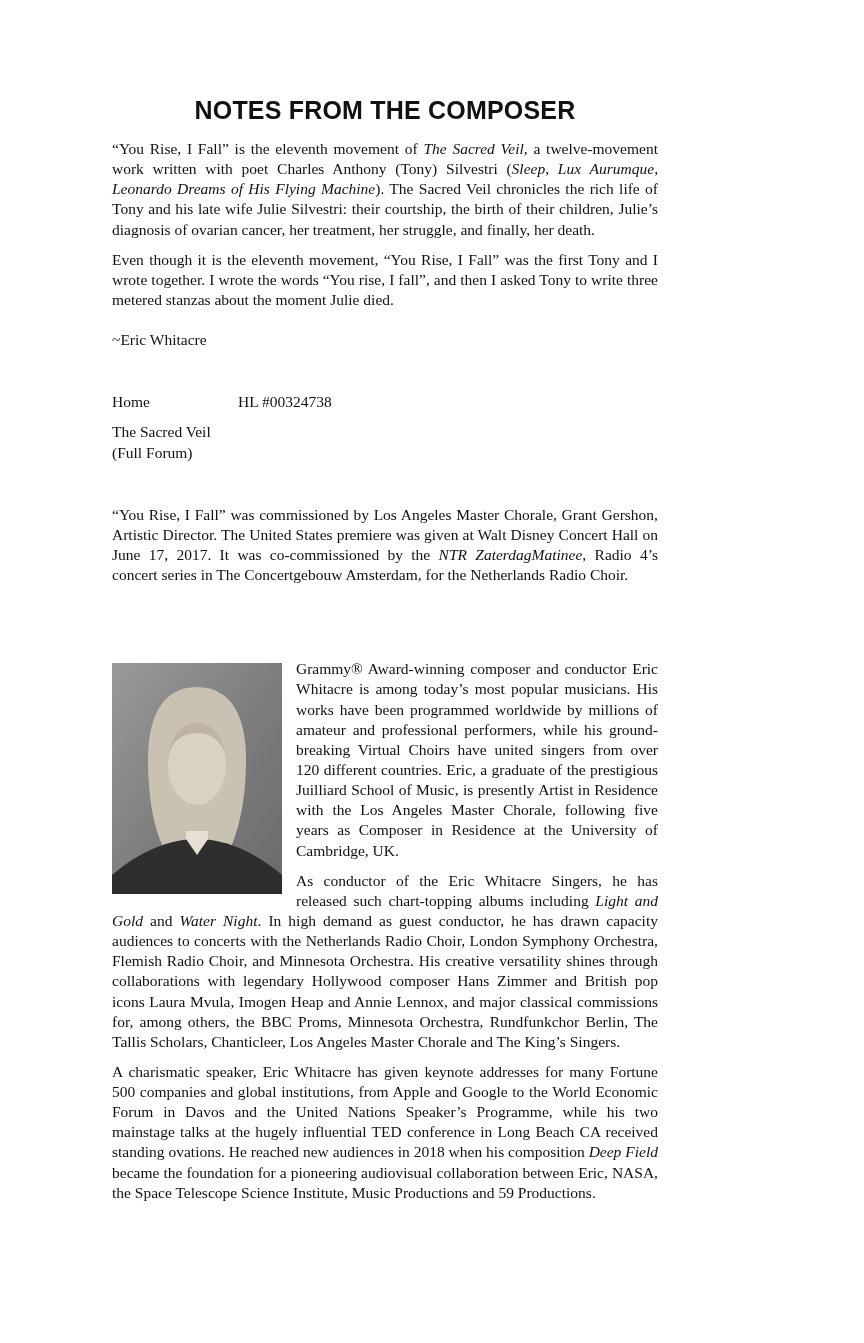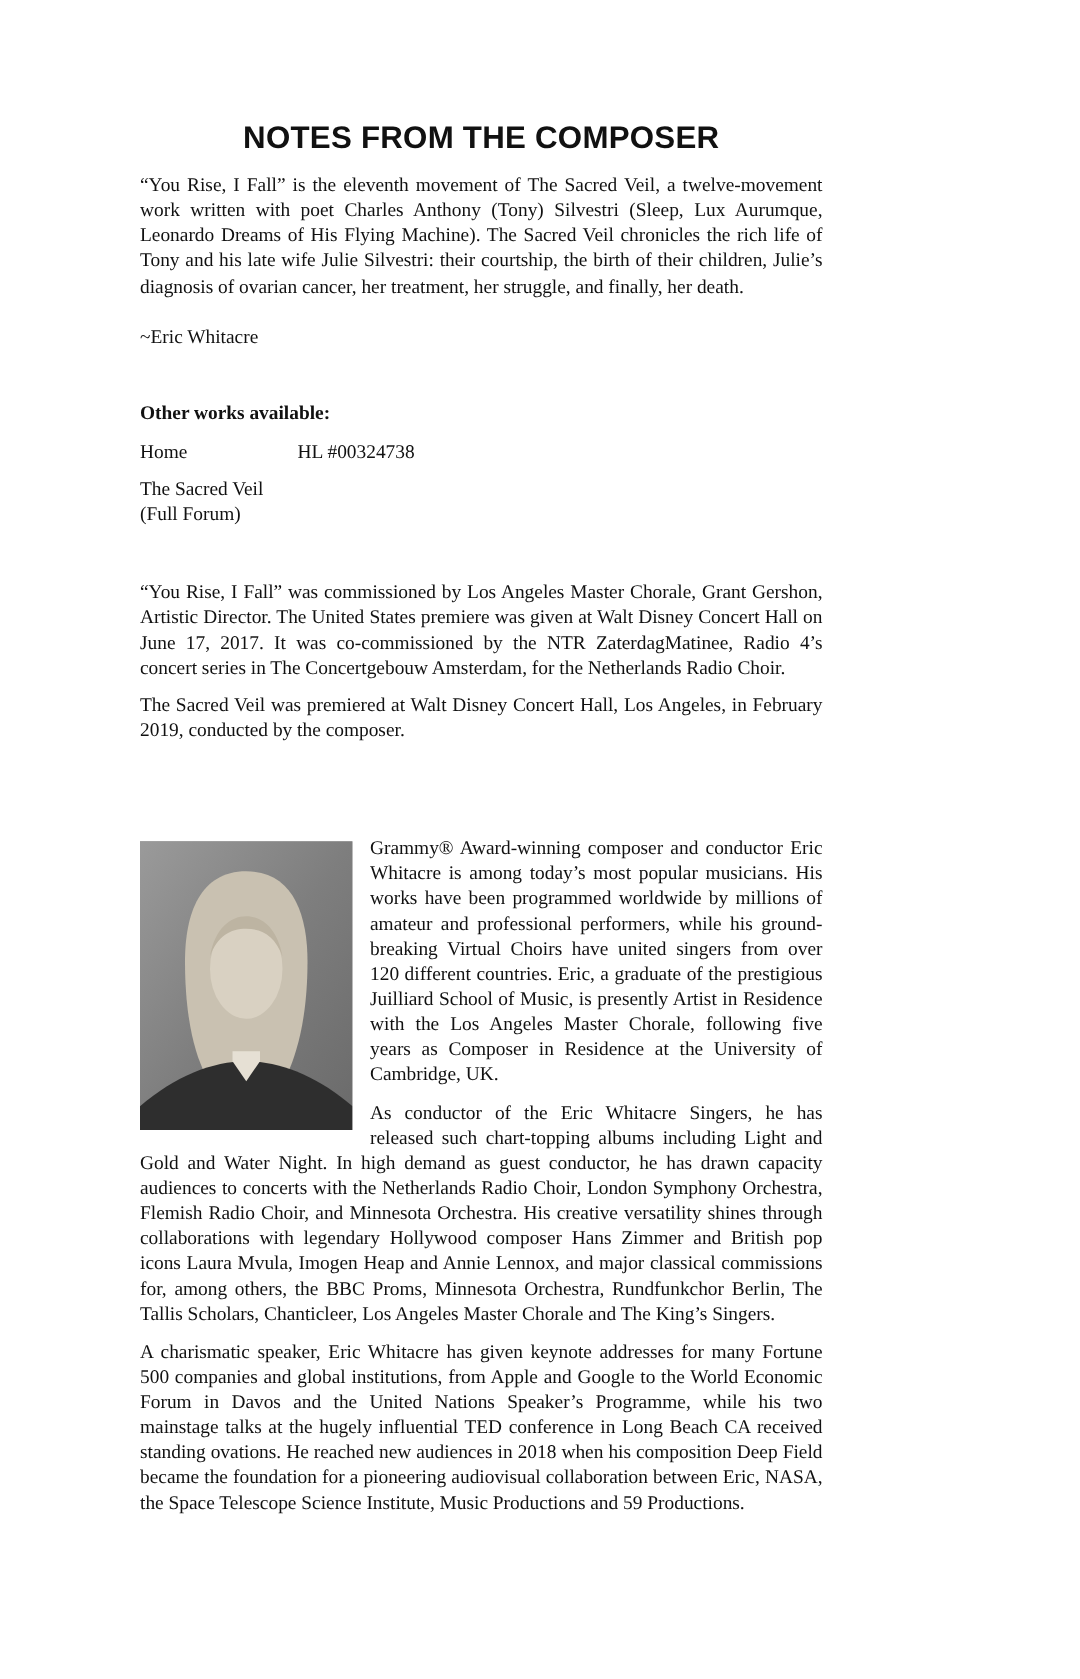--- a/index.html
+++ b/index.html
@@ -28,21 +28,21 @@
     text-align: center;
     margin: 0 0 14px 0;
     color: #111111;
   }
   .body-para {
     font-size: 15.5px;
     line-height: 1.3;
     text-align: justify;
     margin: 0 0 10px 0;
   }
-  .body-para .it { }
+  .body-para .it { font-style: italic; }
   .signature {
     font-size: 15.5px;
     line-height: 1.3;
     text-align: left;
     margin: 20px 0 0 0;
   }
   .works {
     margin-top: 42px;
   }
   .works-label {
@@ -85,38 +85,37 @@
 </style>
 </head>
 <body>
 
 <div class="page">
 
   <h1 class="heading">NOTES FROM THE COMPOSER</h1>
 
   <p class="body-para"><span>“You Rise, I Fall” is the eleventh movement of </span><span class="it">The Sacred Veil</span><span>, a twelve-movement work written with poet Charles Anthony (Tony) Silvestri (</span><span class="it">Sleep, Lux Aurumque</span><span>, </span><span class="it">Leonardo Dreams of His Flying Machine</span><span>). The Sacred Veil chronicles the rich life of Tony and his late wife Julie Silvestri: their courtship, the birth of their children, Julie’s diagnosis of ovarian cancer, her treatment, her struggle, and finally, her death.</span></p>
 
+  <p class="body-para"><span>Even though it is the eleventh movement, “You Rise, I Fall” was the first Tony and I wrote together. I wrote the words “You rise, I fall”, and then I asked Tony to write three metered stanzas about the moment Julie died.</span></p>
 
   <p class="signature">~Eric Whitacre</p>
 
   <div class="works">
-    <p class="works-label">Other works available:</p>
     <div class="works-row">
       <span class="work-title">Home</span>
       <span class="work-number">HL #00324738</span>
     </div>
     <div class="works-row">
       <span class="work-title">The Sacred Veil (Full Forum)</span>
       <span class="work-number"></span>
     </div>
   </div>
 
   <p class="body-para commission-block"><span>“You Rise, I Fall” was commissioned by Los Angeles Master Chorale, Grant Gershon, Artistic Director. The United States premiere was given at Walt Disney Concert Hall on June 17, 2017. It was co-commissioned by the </span><span class="it">NTR ZaterdagMatinee</span><span>, Radio 4’s concert series in The Concertgebouw Amsterdam, for the Netherlands Radio Choir.</span></p>
 
-  <p class="body-para"><span class="it">The Sacred Veil</span><span> was premiered at Walt Disney Concert Hall, Los Angeles, in February 2019, conducted by the composer.</span></p>
 
   <div class="about">
 
     <div class="about-body">
       <div class="photo">
         <svg width="170" height="231" viewBox="0 0 170 231">
           <defs>
             <linearGradient id="bgGrad" x1="0" y1="0" x2="1" y2="1">
               <stop offset="0" stop-color="#9a9a9a"></stop>
               <stop offset="0.5" stop-color="#7e7e7e"></stop>

